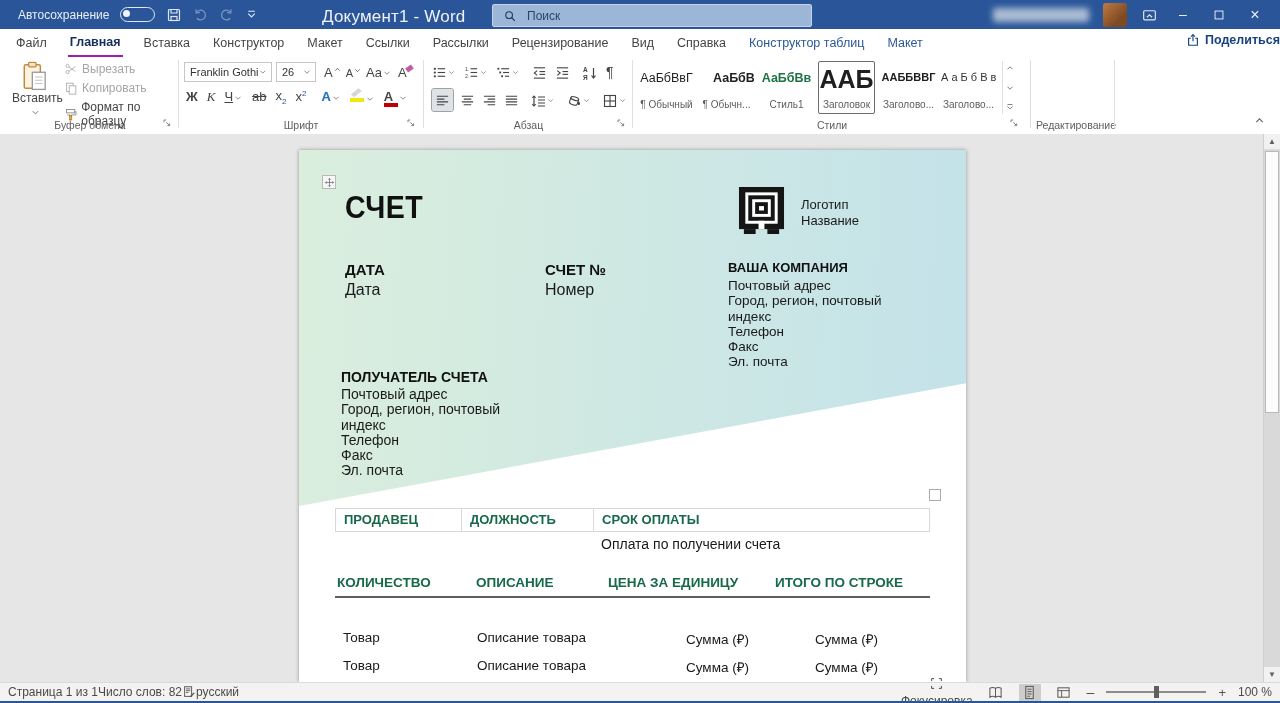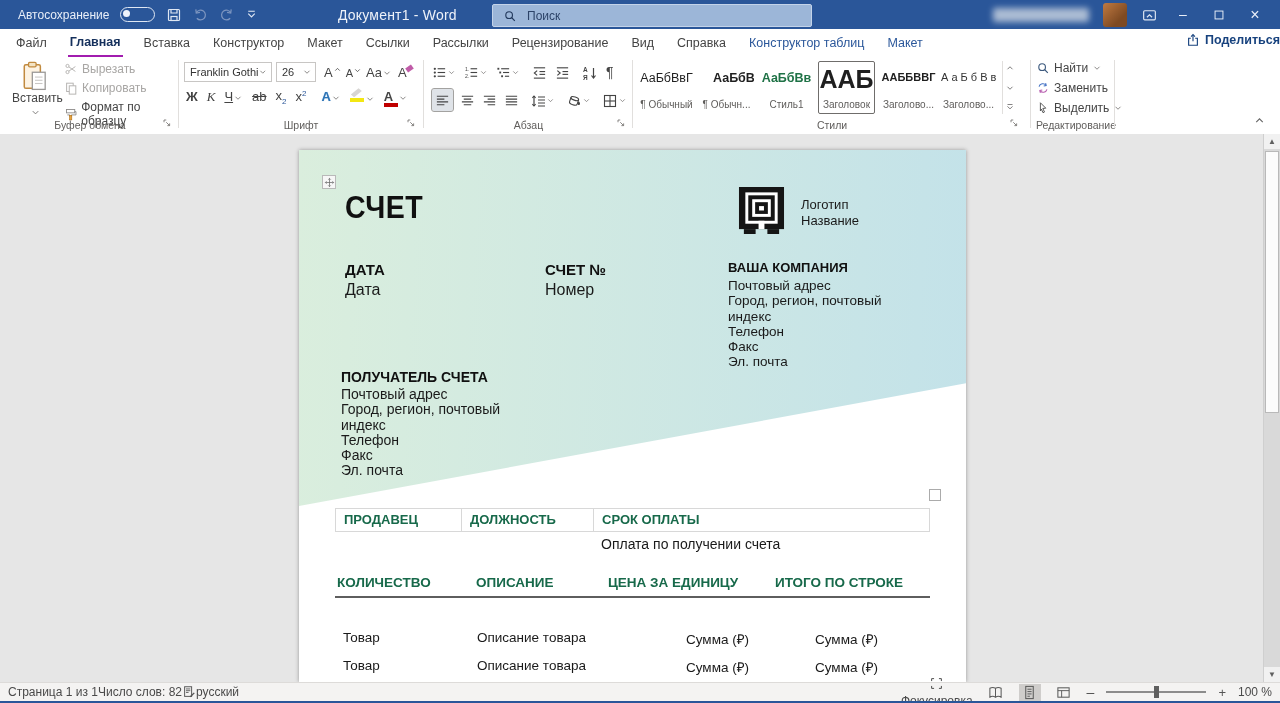--- a/index.html
+++ b/index.html
@@ -8,21 +8,21 @@
   svg.i{display:inline-block;vertical-align:middle;}
 
   
   .titlebar{position:absolute;left:0;top:0;width:1280px;height:29px;background:#2a5699;color:#e8eef8;
             display:flex;align-items:center;font-size:12px;}
   .tb-left{display:flex;align-items:center;gap:11px;padding-left:18px;}
   .toggle{width:33px;height:13px;border:1px solid #dfe7f3;border-radius:8px;position:relative;}
   .toggle .knob{position:absolute;left:2px;top:2px;width:7px;height:7px;border-radius:50%;background:#eef3fb;}
   .tb-btn{color:#dfe7f3;display:flex;align-items:center;}
   .tb-btn.dis{color:#7e96c0;}
-  .doc-title{position:absolute;left:338px;top:7px;font-size:14px;color:#eef2f9;letter-spacing:.2px;}
+  .doc-title{position:absolute;left:322px;top:7px;font-size:17px;color:#eef2f9;letter-spacing:.2px;}
   .searchbox{position:absolute;left:492px;top:4px;width:308px;height:21px;background:#9cb6d8;
              border:1px solid #c3d3e9;border-radius:2px;display:flex;align-items:center;padding-left:10px;gap:8px;}
   .searchbox input{background:transparent;border:none;outline:none;font-size:12px;color:#1f3include55;width:230px;
              font-family:"Liberation Sans",sans-serif;}
   .searchbox input::placeholder{color:#2c4368;opacity:1;}
   .tb-right{position:absolute;right:0;top:0;height:29px;display:flex;align-items:center;gap:14px;padding-right:14px;}
   .nameblur{width:96px;height:14px;border-radius:2px;background:#c2cede;filter:blur(3px);opacity:.85;}
   .avatar{width:24px;height:24px;border-radius:3px;background:linear-gradient(135deg,#c07a42,#7e4a22 70%);filter:blur(.4px);}
   .winbtn{width:22px;text-align:center;color:#e8eef8;font-size:14px;line-height:29px;}
 
@@ -591,46 +591,20 @@
           </svg>
       </div>
       <div class="glabel">Стили</div>
       <span class="launcher" style="right:8px;"><svg class="i" width="12" height="12">
             <use href="#launcher"></use>
           </svg></span>
     </div>
     <div class="gsep" style="left:1030px;"></div>
 
     <div class="group" style="left:1034px;width:100px;">
-      <div class="editrows">
-        <span class="rbtn">
-          <svg class="i" width="14" height="14" style="color:#3d5a7e">
-              <use href="#search"></use>
-            </svg>
-          <span>Найти</span>
-          <svg class="i chev" width="10" height="10">
-              <use href="#chev-d"></use>
-            </svg>
-          </span>
-        <span class="rbtn">
-          <svg class="i" width="14" height="14">
-              <use href="#replace"></use>
-            </svg>
-          <span>Заменить</span>
-          </span>
-        <span class="rbtn">
-          <svg class="i" width="14" height="14">
-              <use href="#cursor"></use>
-            </svg>
-          <span>Выделить</span>
-          <svg class="i chev" width="10" height="10">
-              <use href="#chev-d"></use>
-            </svg>
-          </span>
-      </div>
       <div class="glabel left">Редактирование</div>
     </div>
     <div class="gsep" style="left:1114px;"></div>
 
     <span class="collapse"><svg class="i" width="13" height="13">
           <use href="#chev-u"></use>
         </svg></span>
   </div>
 
   <div class="canvas">

